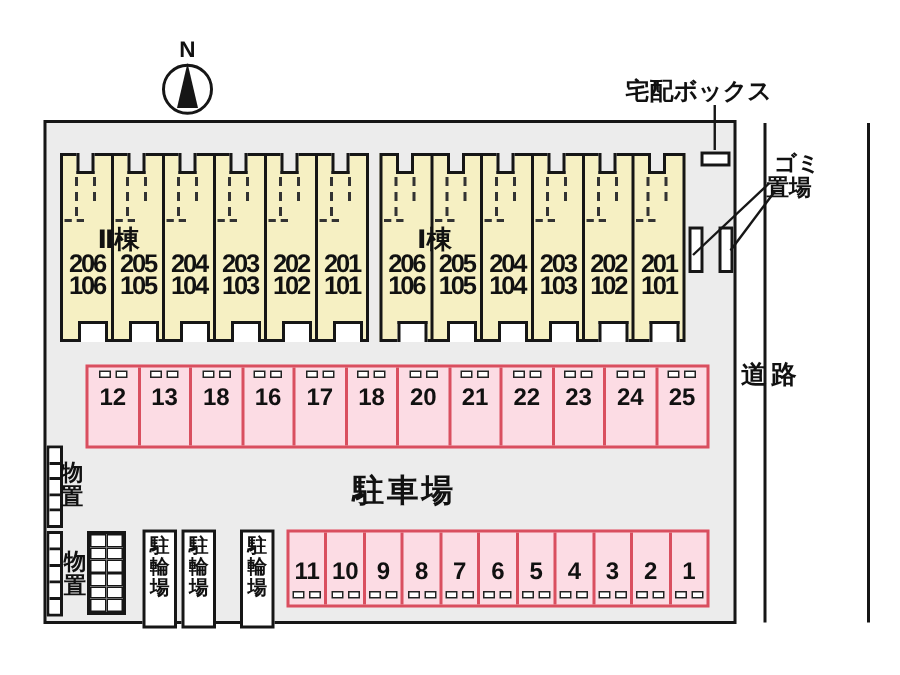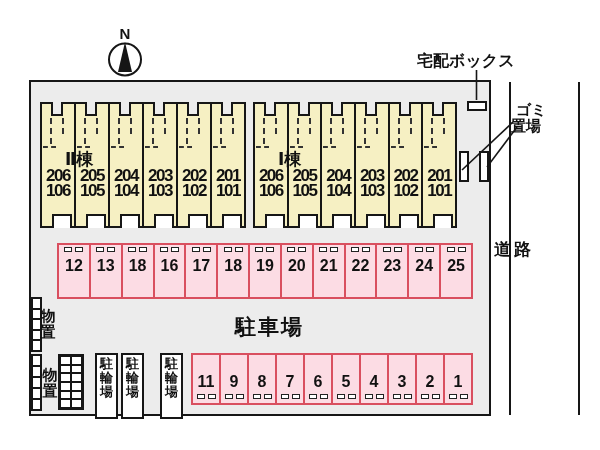--- a/index.html
+++ b/index.html
@@ -298,27 +298,20 @@
             <span class="dash"></span>
             <span class="dash"></span>
           </div>
           <div class="snum">18</div>
         </div>
         <div class="stall">
           <div class="marks">
             <span class="dash"></span>
             <span class="dash"></span>
           </div>
-          <div class="snum">19</div>
-        </div>
-        <div class="stall">
-          <div class="marks">
-            <span class="dash"></span>
-            <span class="dash"></span>
-          </div>
           <div class="snum">20</div>
         </div>
         <div class="stall">
           <div class="marks">
             <span class="dash"></span>
             <span class="dash"></span>
           </div>
           <div class="snum">21</div>
         </div>
         <div class="stall">
@@ -350,20 +343,27 @@
           <div class="snum">25</div>
         </div>
       </div>
     <div class="row rowbot">
         <div class="stall">
           <div class="marks">
             <span class="dash"></span>
             <span class="dash"></span>
           </div>
           <div class="snum">11</div>
+        </div>
+        <div class="stall">
+          <div class="marks">
+            <span class="dash"></span>
+            <span class="dash"></span>
+          </div>
+          <div class="snum">10</div>
         </div>
         <div class="stall">
           <div class="marks">
             <span class="dash"></span>
             <span class="dash"></span>
           </div>
           <div class="snum">9</div>
         </div>
         <div class="stall">
           <div class="marks">

